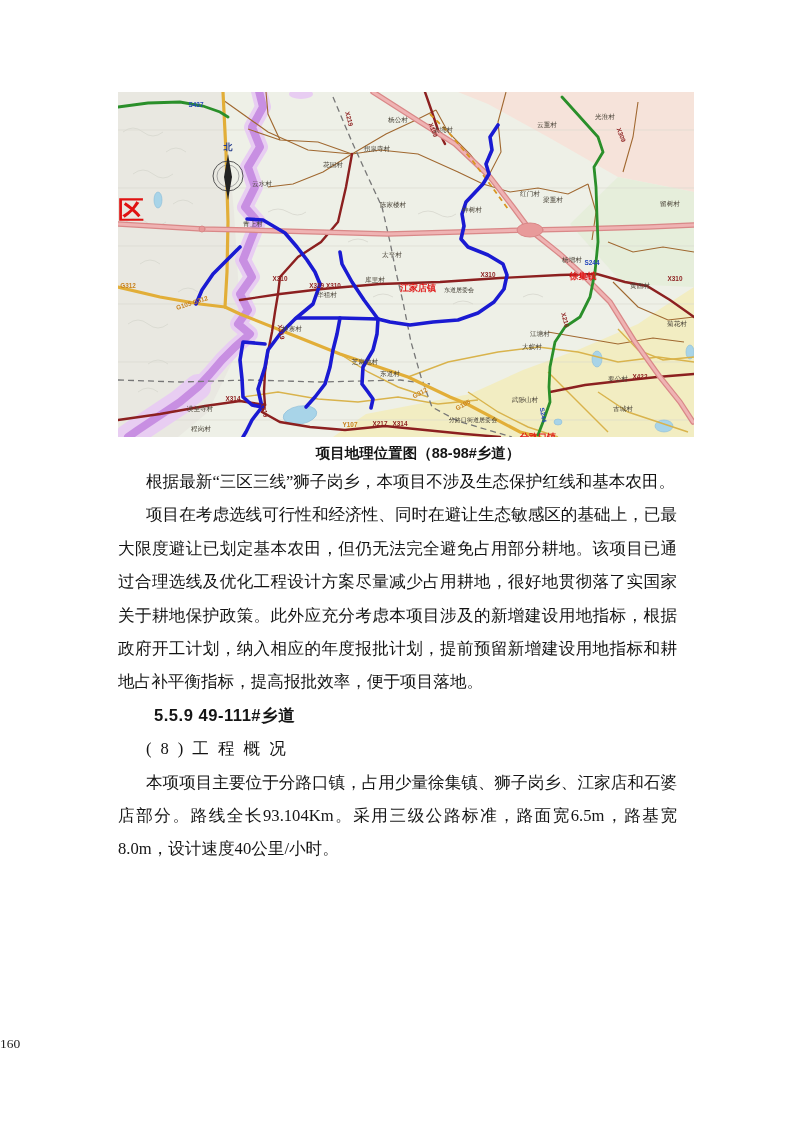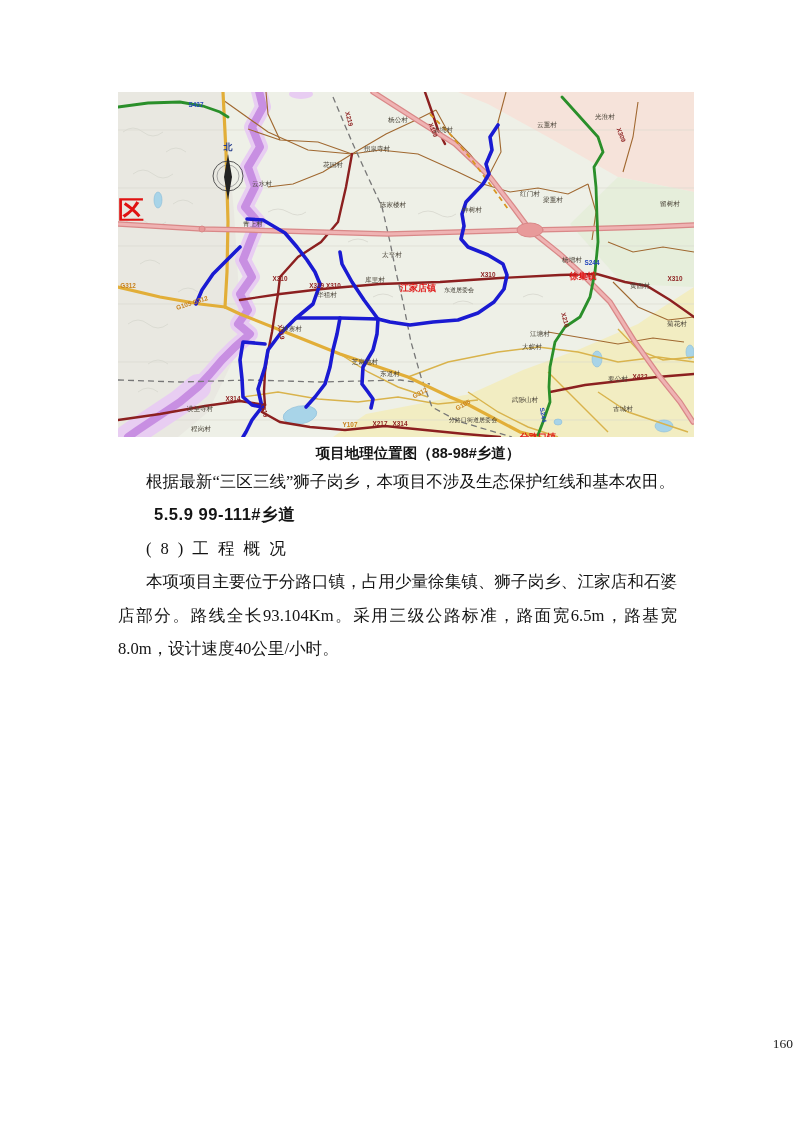--- a/index.html
+++ b/index.html
@@ -25,21 +25,21 @@
   .caption{position:absolute;left:0;right:0;top:444px;text-align:center;
            font-family:"Liberation Sans","DejaVu Sans",sans-serif;
            font-weight:bold;font-size:14.5px;padding-left:43px;}
   .textcol{position:absolute;left:118px;top:465px;width:559px;
            font-size:16.6px;line-height:33.4px;}
   .textcol p{margin:0;text-indent:28px;text-align:justify;}
   .sec-numbered{letter-spacing:4px;text-align:left !important;}
   .sec-numbered-wide{letter-spacing:9px;text-align:left !important;}
   .sec-heading{font-family:"Liberation Sans","DejaVu Sans",sans-serif;
                font-weight:bold;letter-spacing:0.5px;text-indent:36px !important;text-align:left !important;}
-  .page-number{position:absolute;left:0;right:0;top:1036px;text-align:right;font-size:13.5px;color:#222;}
+  .page-number{position:absolute;left:0;right:0;top:1036px;text-align:left;font-size:13.5px;color:#222;}
 </style>
 </head>
 <body>
 
 <div class="page">
 
   <div class="map">
     <svg width="576" height="345" viewBox="0 0 576 345">
 
       <g>
@@ -237,20 +237,21 @@
         <span class="mlabel village" style="left: 407px; top: 308px; transform: translate(-50%, -50%) rotate(0deg) scale(0.6);">武陟山村</span>
         <span class="mlabel village" style="left: 82px; top: 317px; transform: translate(-50%, -50%) rotate(0deg) scale(0.6);">谟圣寺村</span>
         <span class="mlabel village" style="left: 83px; top: 337px; transform: translate(-50%, -50%) rotate(0deg) scale(0.6);">程岗村</span>
       </div>
   </div>
 
   <div class="caption">项目地理位置图（88-98#乡道）</div>
 
   <div class="textcol">
     <p>根据最新“三区三线”狮子岗乡，本项目不涉及生态保护红线和基本农田。</p>
-    <p class="sec-heading">5.5.9 99-111#乡道</p>
+    <p>项目在考虑选线可行性和经济性、同时在避让生态敏感区的基础上，已最大限度避让已划定基本农田，但仍无法完全避免占用部分耕地。该项目已通过合理选线及优化工程设计方案尽量减少占用耕地，很好地贯彻落了实国家关于耕地保护政策。此外应充分考虑本项目涉及的新增建设用地指标，根据政府开工计划，纳入相应的年度报批计划，提前预留新增建设用地指标和耕地占补平衡指标，提高报批效率，便于项目落地。</p>
+    <p class="sec-heading">5.5.9 49-111#乡道</p>
     <p class="sec-numbered-wide">(8)工程概况</p>
     <p>本项项目主要位于分路口镇，占用少量徐集镇、狮子岗乡、江家店和石婆店部分。路线全长93.104Km。采用三级公路标准，路面宽6.5m，路基宽8.0m，设计速度40公里/小时。</p>
   </div>
 
   <div class="page-number">160</div>
 
 </div>
 
 </body></html>

